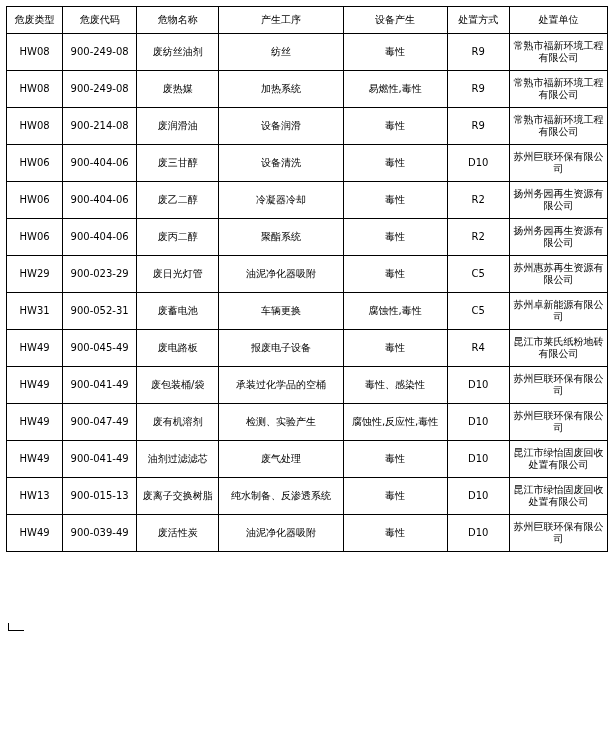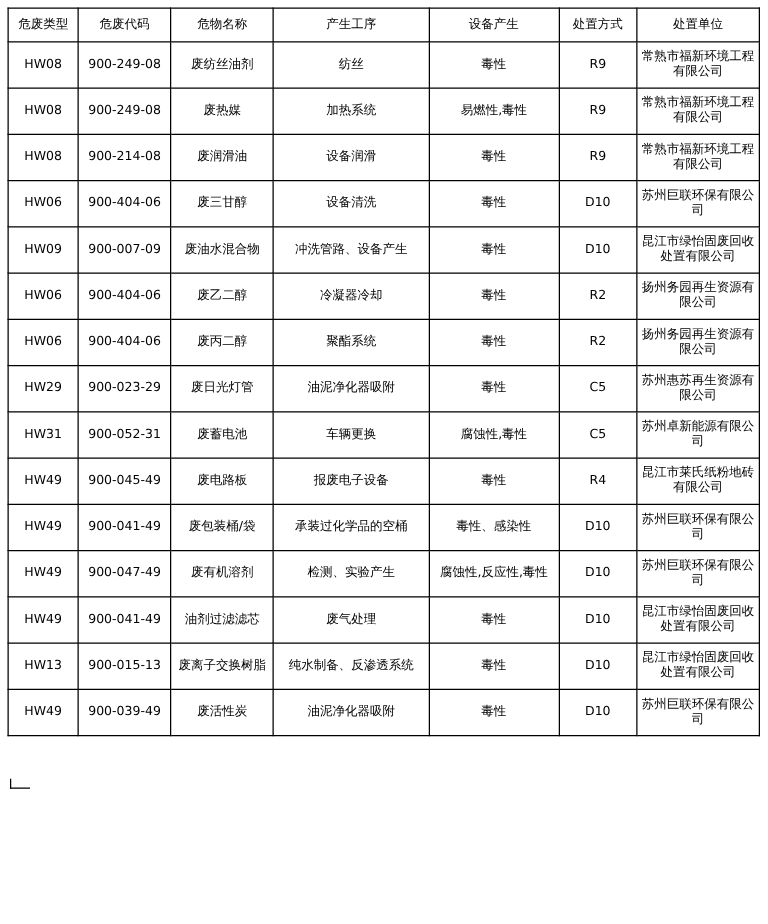--- a/index.html
+++ b/index.html
@@ -129,29 +129,20 @@
       <tr>
         <td class="cell-type">HW06</td>
         <td class="cell-code">900-404-06</td>
         <td class="cell-name">废三甘醇</td>
         <td class="cell-proc">设备清洗</td>
         <td class="cell-char">毒性</td>
         <td class="cell-dispo">D10</td>
         <td class="cell-unit">苏州巨联环保有限公司</td>
       </tr>
       <tr>
-        <td class="cell-type">HW09</td>
-        <td class="cell-code">900-007-09</td>
-        <td class="cell-name">废油水混合物</td>
-        <td class="cell-proc">冲洗管路、设备产生</td>
-        <td class="cell-char">毒性</td>
-        <td class="cell-dispo">D10</td>
-        <td class="cell-unit">昆江市绿怡固废回收处置有限公司</td>
-      </tr>
-      <tr>
         <td class="cell-type">HW06</td>
         <td class="cell-code">900-404-06</td>
         <td class="cell-name">废乙二醇</td>
         <td class="cell-proc">冷凝器冷却</td>
         <td class="cell-char">毒性</td>
         <td class="cell-dispo">R2</td>
         <td class="cell-unit">扬州务园再生资源有限公司</td>
       </tr>
       <tr>
         <td class="cell-type">HW06</td>

